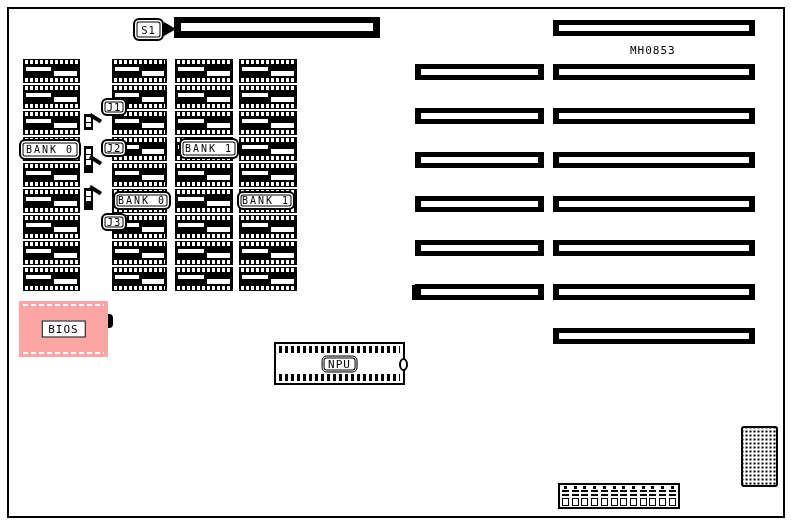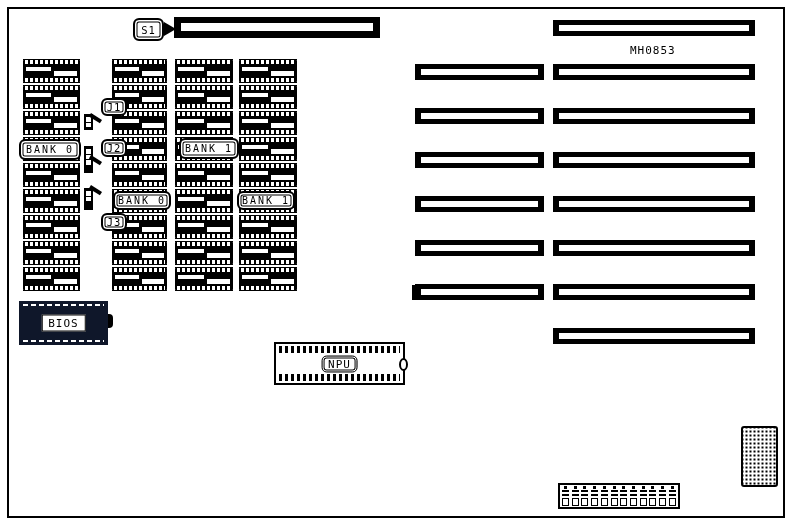--- a/index.html
+++ b/index.html
@@ -54,21 +54,21 @@
         background-image:repeating-linear-gradient(90deg,#000 0 2px,#fff 2px 5px);
         border-top:1.5px solid #000; border-bottom:1px solid #000;
         background-clip:content-box; padding:0 2px; }
   .chip .body { height:12px; position:relative; }
   .chip .body i { position:absolute; background:#fff; height:4.5px; }
   .chip .body .b1 { left:3px; top:1.5px; width:44%; }
   .chip .body .b2 { right:3px; top:6px; width:40%; }
 
   
   .bigchip { position:absolute; z-index:12; }
-  .bios { left:10px;  top:292px; width:89px;  height:44px; background:#0f172a; }
+  .bios { left:10px;  top:292px; width:89px;  height:56px; background:#fca5a5; }
   .cpu  { left:121px; top:292px; width:127px; height:44px; background:#000; }
   .npu  { left:265px; top:293px; width:131px; height:43px; background:#fff; border:2px solid #000;margin-top:40px; }
   .dash { position:absolute; left:4px; right:4px; height:2px;
           background:repeating-linear-gradient(90deg,#fff 0 5px,transparent 5px 8px); }
   .dash.top { top:3px; } .dash.bot { bottom:3px; }
   .npu .pinrow { position:absolute; left:3px; right:3px; height:7px;
           background:repeating-linear-gradient(90deg,#000 0 3px,transparent 3px 6px); }
   .npu .pinrow.top { top:2px; } .npu .pinrow.bot { bottom:2px; }
   .chip-label { position:absolute; left:50%; top:50%; transform:translate(-50%,-50%);
           background:#fff; color:#000; padding:1px 6px; font-size:11px; letter-spacing:1px;

